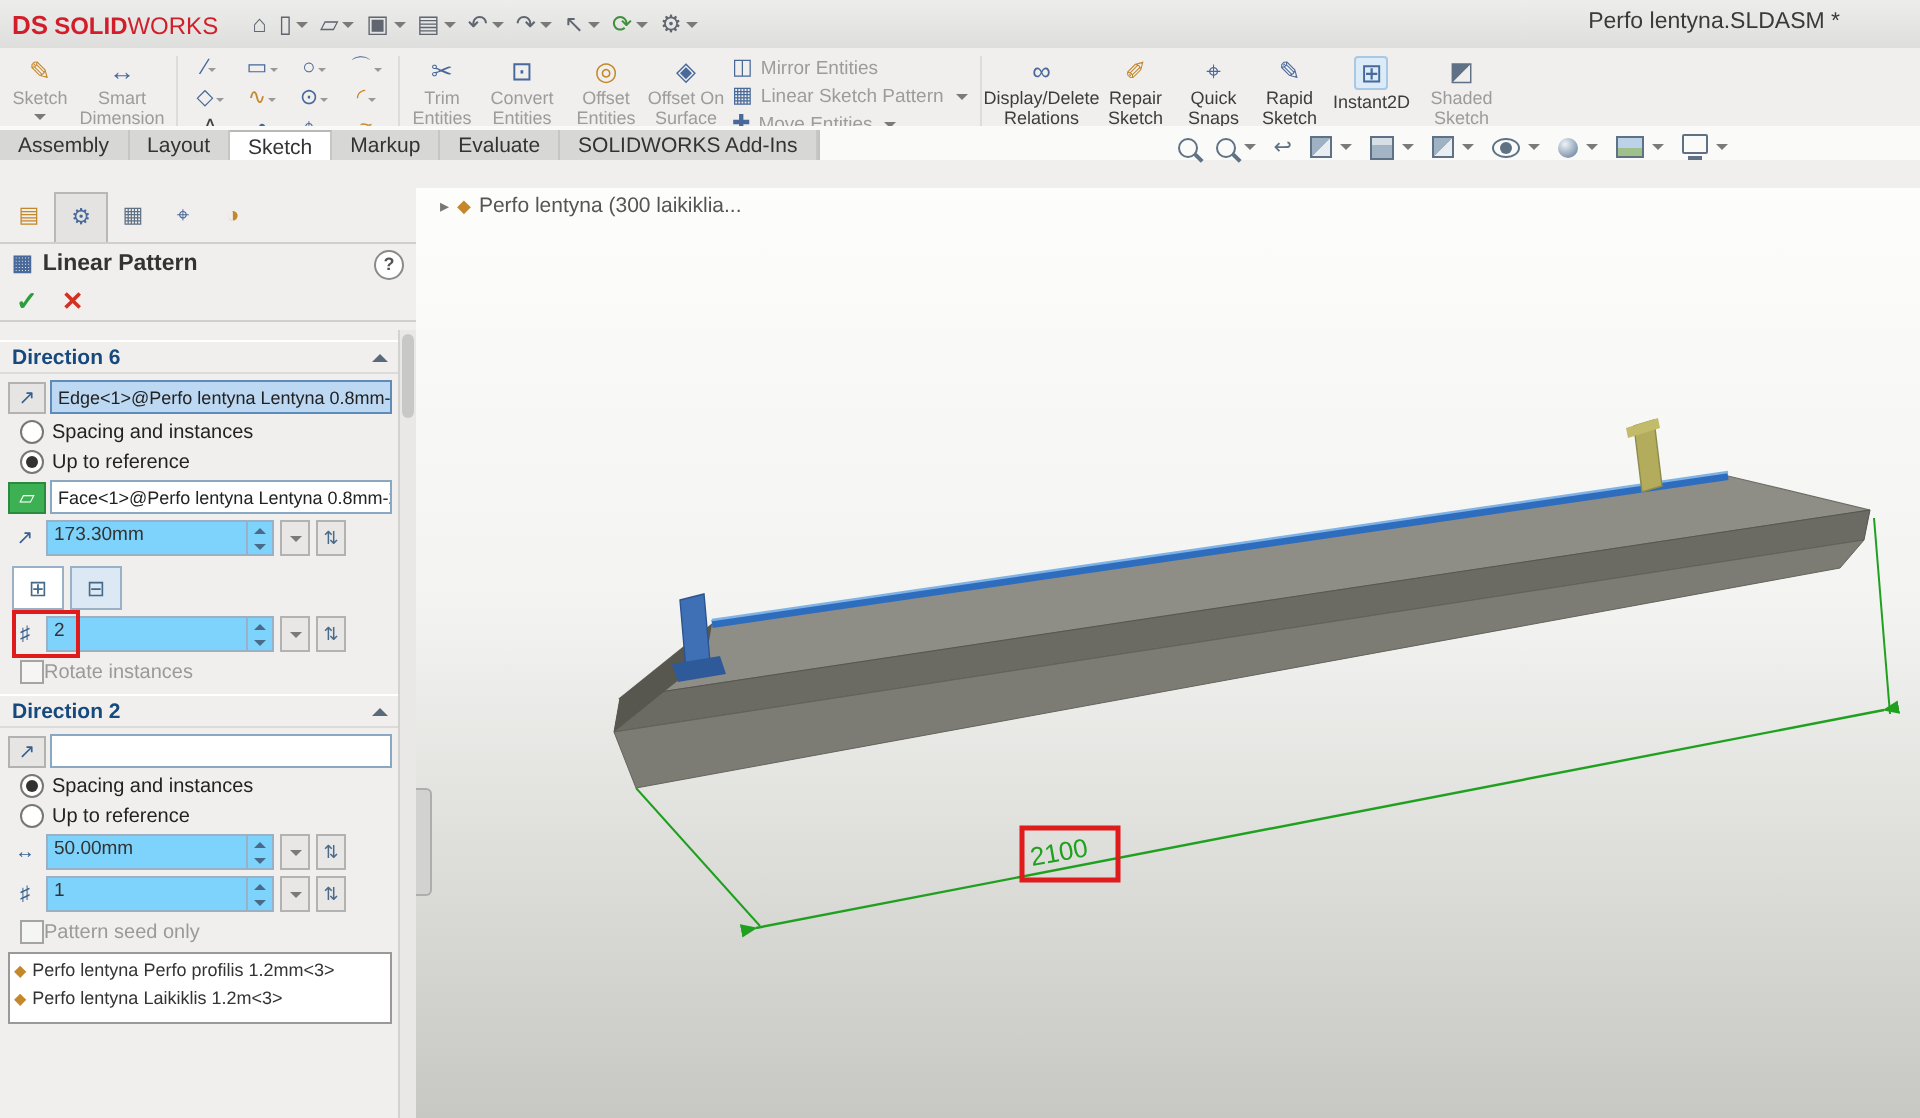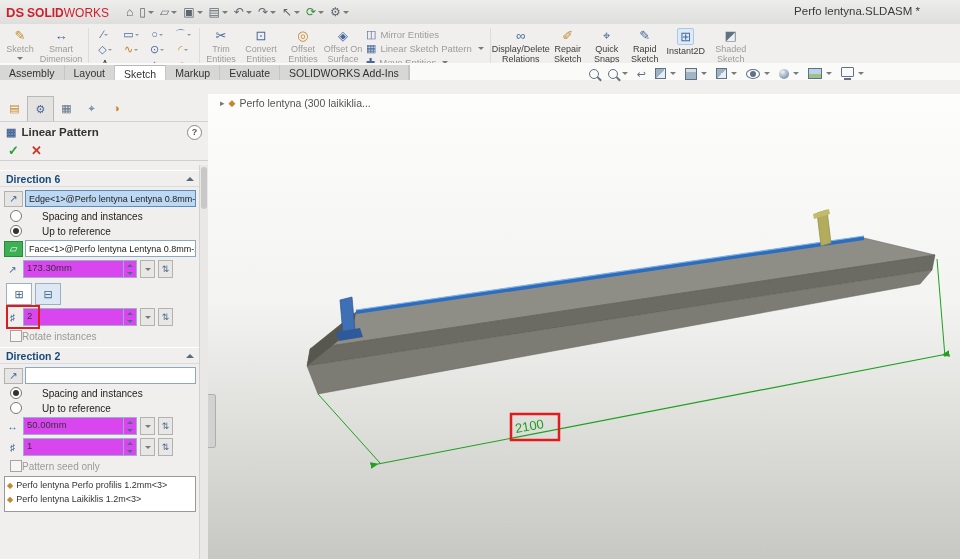--- a/index.html
+++ b/index.html
@@ -69,28 +69,28 @@
   .pmthumb{position:absolute;top:2px;left:1px;right:1px;height:42px;background:#c8c8c6;border-radius:3px}
   .pmbody{position:absolute;top:71px;left:0;right:8px;bottom:0;overflow:hidden}
   .sechdr{display:flex;align-items:center;height:15px;padding:0 6px;color:#17497e;font-weight:bold;font-size:10.5px;border-top:1px solid #fff;border-bottom:1px solid #dcdbd9;margin-top:5px;cursor:default}
   .chev{margin-left:auto;width:0;height:0;border-left:4px solid transparent;border-right:4px solid transparent;border-bottom:4px solid #5a6a7a}
   .frow{display:flex;align-items:center;gap:2px;margin:3px 4px 0 4px;position:relative}
   .ficon{width:17px;height:15px;display:flex;align-items:center;justify-content:center;font-size:10px;font-style:normal;color:#35608f;flex:none}
   .ficon.btn{background:#e6e5e3;border:1px solid #b2b2b0;height:14px}
   .ficon.face{background:#3db054;color:#fff;border:1px solid #2a8a3e;height:14px}
   .fld{flex:1;height:15px;background:#fff;border:1px solid #8aa8c2;font-size:9px;display:flex;align-items:center;padding:0 3px;overflow:hidden;white-space:nowrap;color:#222}
   .fld.sel{background:#bcd8f2;border-color:#5e8cb8}
-  .numfld{width:112px;height:16px;background:#d946ef;border:1px solid #9ab0c4;display:flex;align-items:stretch}
+  .numfld{width:112px;height:16px;background:#7dd3fc;border:1px solid #9ab0c4;display:flex;align-items:stretch}
   .numval{flex:1;padding:1px 3px 0;font-size:9.5px}
   .spin{width:12px;border-left:1px solid #9ab0c4;display:flex;flex-direction:column}
   .spin i{flex:1;display:flex;align-items:center;justify-content:center}
   .tri-up{width:0;height:0;border-left:3px solid transparent;border-right:3px solid transparent;border-bottom:3px solid #4a6a8a}
   .tri-dn{width:0;height:0;border-left:3px solid transparent;border-right:3px solid transparent;border-top:3px solid #4a6a8a}
   .mini{width:13px;height:16px;border:1px solid #b2b2b0;background:#e8e7e5;display:flex;align-items:center;justify-content:center;font-size:9px;color:#4a6a8a;margin-left:1px;font-style:normal}
-  .radio{display:flex;align-items:center;gap:20px;margin:3px 8px 0 10px;font-size:10px;color:#222;cursor:default}
+  .radio{display:flex;align-items:center;gap:4px;margin:3px 8px 0 10px;font-size:10px;color:#222;cursor:default}
   .rb{width:10px;height:10px;border:1px solid #77777б;border:1px solid #777775;border-radius:50%;background:#fff;position:relative;flex:none}
   .rb.on::after{content:"";position:absolute;inset:2px;background:#333;border-radius:50%}
   .check{display:flex;align-items:center;gap:0;margin:4px 8px 0 10px;font-size:10px;color:#9a9a98;cursor:default}
   .cb{width:10px;height:10px;border:1px solid #a4a4a2;background:#f5f5f3;flex:none}
   .pairrow{display:flex;gap:3px;margin:5px 0 0 6px}
   .pbtn{width:24px;height:20px;border:1px solid #9ab0c4;background:#fff;display:flex;align-items:center;justify-content:center;color:#456a8a;font-size:11px;font-style:normal}
   .pbtn.alt{background:#dce8f4}
   .complist{margin:4px 4px 0;background:#fff;border:1px solid #999997;height:32px;padding:1px 2px;overflow:hidden}
   .comprow{display:flex;align-items:center;gap:3px;font-size:9px;height:14px;white-space:nowrap;overflow:hidden}
   .compicon{font-style:normal;font-size:8px;color:#c4882b;flex:none}

